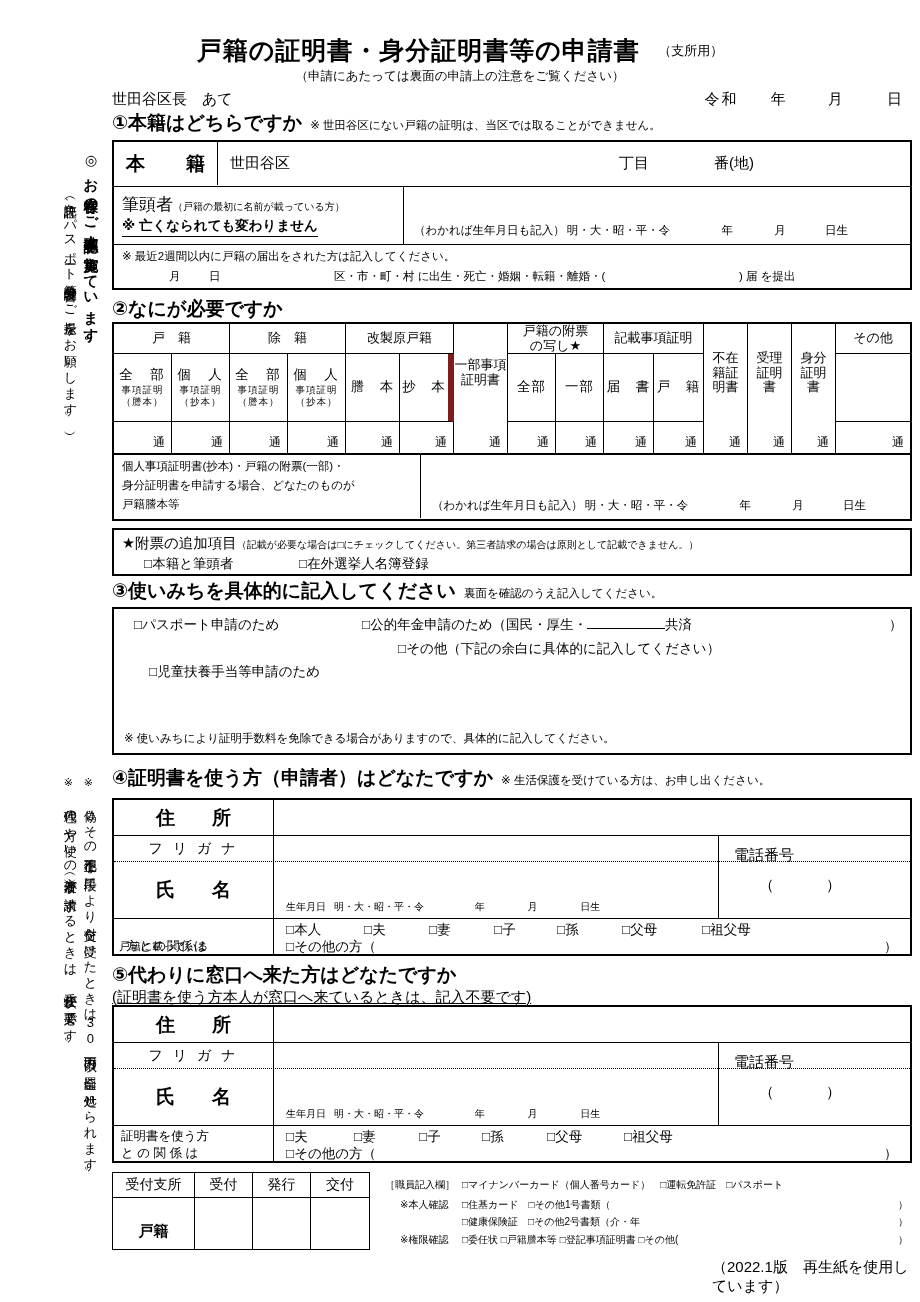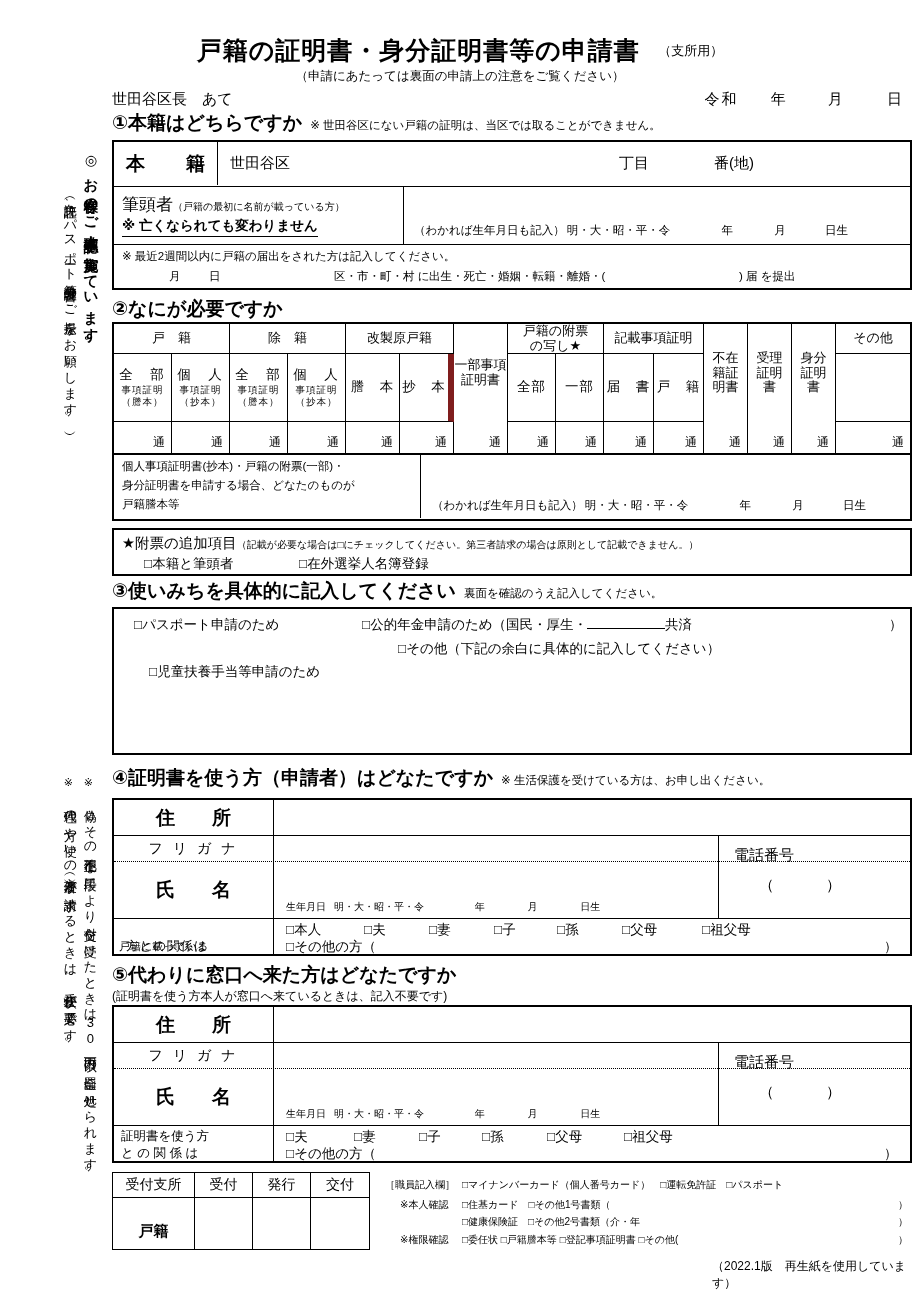--- a/index.html
+++ b/index.html
@@ -22,21 +22,21 @@
 
   .addr-row { position:absolute; left:112px; top:90px; width:800px; font-size:15px; }
   .addr-left { display:inline-block; }
   .addr-right { position:absolute; right:8px; top:0; font-size:15px; letter-spacing:2px;}
   .addr-right span { display:inline-block; }
   .ar-g1{ padding-right:26px;} .ar-g2{padding-right:34px;} .ar-g3{padding-right:36px;}
 
   
   .sec-h { position:absolute; font-size:19px; font-weight:bold; white-space:nowrap; }
   .sec-h .note { font-size:11.5px; font-weight:normal; padding-left:8px; }
-  .sec-sub { position:absolute; font-size:12px; }
+  .sec-sub { position:absolute; font-size:15px;text-decoration:underline; }
 
   
   .box { position:absolute; border:2px solid #000; }
   .ln-r { border-right:1px solid #000; }
   .ln-b { border-bottom:1px solid #000; }
   .cell { position:absolute; }
   .ctr { display:flex; align-items:center; justify-content:center; text-align:center; }
   .vc  { display:flex; align-items:center; }
 
   .lbl-lg { font-size:19px; font-weight:bold; letter-spacing:9px; }
@@ -50,21 +50,21 @@
     writing-mode: vertical-rl;
     text-orientation: upright;
     font-size:14px;
     line-height:1.45;
     letter-spacing:1px;
     white-space:nowrap;
   }
   .vtext.bold { font-weight:bold; }
 
   .chk { font-size:13.5px; }
-  .footer { position:absolute; font-size:12px; }
+  .footer { position:absolute; font-size:15px; }
 </style>
 </head>
 <body>
 
 <div class="page">
 
   <div class="title-row">
     <span class="title-main">戸籍の証明書・身分証明書等の申請書</span>
     <span class="title-sub">（支所用）</span>
   </div>
@@ -280,20 +280,21 @@
   </div>
 
   <div class="box" style="left:112px; top:607px; width:800px; height:148px;">
     <div class="cell chk" style="left:20px; top:7px;">□パスポート申請のため</div>
     <div class="cell chk" style="left:35px; top:31px;margin-top:23px;">□児童扶養手当等申請のため</div>
     <div class="cell chk" style="left:248px; top:7px;">
       <span>□公的年金申請のため（国民・厚生・</span><span style="display:inline-block;width:78px;border-bottom:1px solid #000;"></span><span>共済</span>
     </div>
     <div class="cell chk" style="left:775px; top:7px;">）</div>
     <div class="cell chk" style="left:248px; top:31px;margin-left:36px;">□その他（下記の余白に具体的に記入してください）</div>
+    <div class="cell sm" style="left:10px; top:122px;">※ 使いみちにより証明手数料を免除できる場合がありますので、具体的に記入してください。</div>
   </div>
 
   <div class="sec-h" style="left:112px; top:765px;">
     <span>④証明書を使う方（申請者）はどなたですか</span><span class="note">※ 生活保護を受けている方は、お申し出ください。</span>
   </div>
 
   <div class="box" style="left:112px; top:798px; width:800px; height:158px;">
 
     <div class="cell ln-b" style="left:0; top:0; width:796px; height:36px;">
       <div class="cell ctr ln-r lbl-lg" style="left:0; top:0; width:160px; height:35px; text-indent:9px;">住　所</div>

